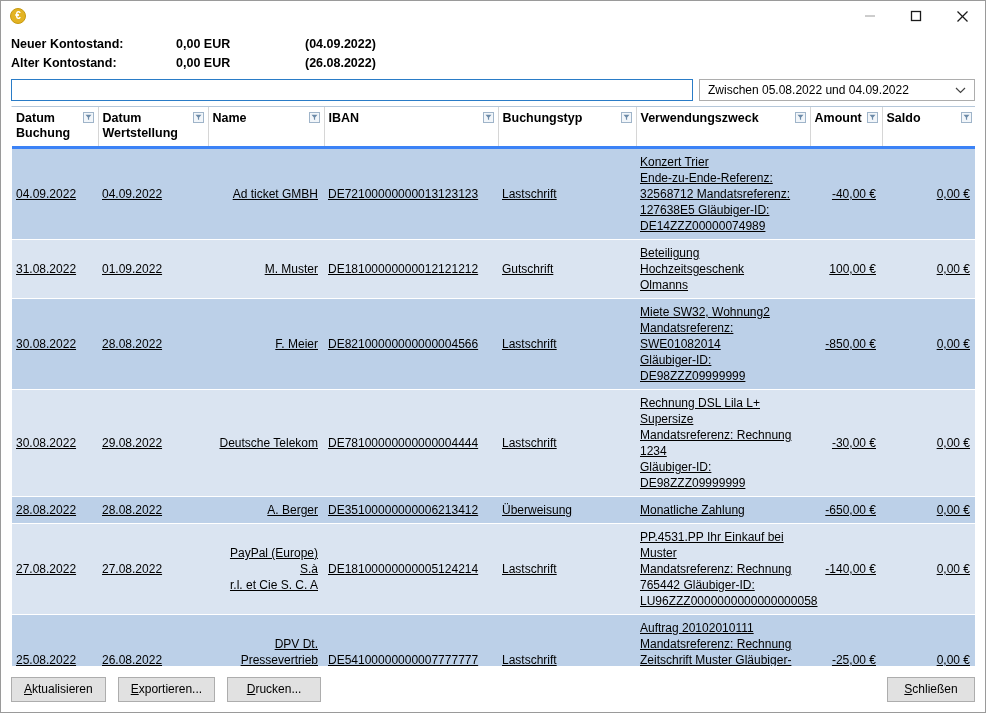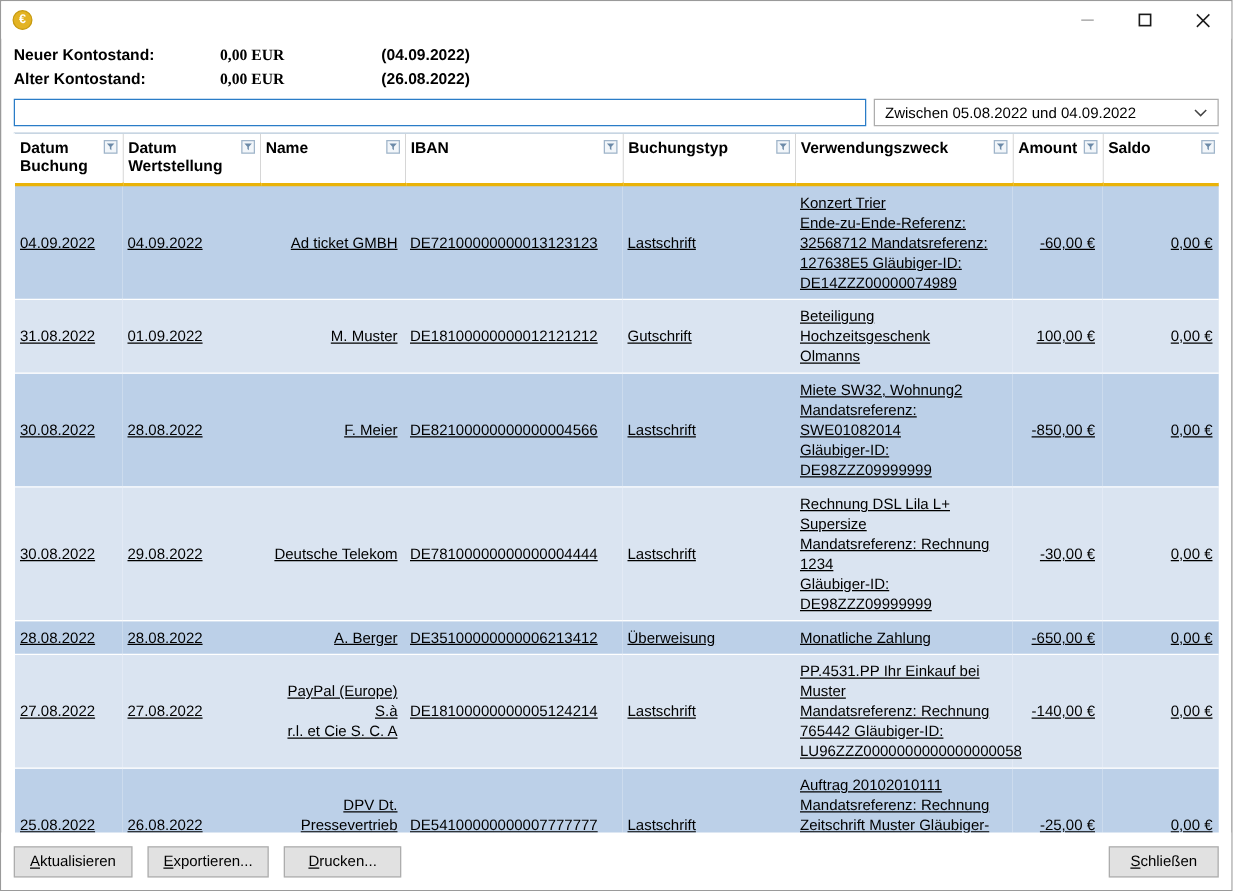--- a/index.html
+++ b/index.html
@@ -78,21 +78,21 @@
     font-weight: bold;
     color: #000000;
   }
   .summary-row {
     display: flex;
     line-height: 19px;
     white-space: nowrap;
     gap: 37px;
   }
   .sum-label { width: 128px; }
-  .sum-value { width: 92px; font-family: Liberation Serif, serif; }
+  .sum-value { width: 92px; }
   .sum-date  { }
   
   .filterbar {
     display: flex;
     align-items: center;
     padding: 4px 10px 5px 10px;
   }
   .search-input {
     flex: 1 1 auto;
     height: 22px;
@@ -141,21 +141,21 @@
     position: relative;
   }
   table.grid {
     width: 100%;
     border-collapse: collapse;
     table-layout: fixed;
   }
   table.grid thead th {
     background: #ffffff;
     border-right: 1px solid #d6d6d6;
-    border-bottom: 3px solid #eab308;
+    border-bottom: 3px solid #3b82f6;
     padding: 4px 6px 5px 4px;
     vertical-align: top;
     text-align: left;
     font-size: 12.5px;
     font-weight: bold;
     color: #000;
     position: relative;
     height: 30px;
     line-height: 15px;
   }
@@ -359,21 +359,21 @@
             <td>04.09.2022</td>
             <td>04.09.2022</td>
             <td class="namecell">Ad ticket GMBH</td>
             <td>DE72100000000013123123</td>
             <td>Lastschrift</td>
             <td class="purpose">Konzert Trier
 Ende-zu-Ende-Referenz:
 32568712 Mandatsreferenz:
 127638E5 Gläubiger-ID:
 DE14ZZZ00000074989</td>
-            <td class="num amt-neg">-60,00 €</td>
+            <td class="num amt-neg">-40,00 €</td>
             <td class="num">0,00 €</td>
           </tr>
           <tr class="row-b">
             <td>31.08.2022</td>
             <td>01.09.2022</td>
             <td class="namecell">M. Muster</td>
             <td>DE18100000000012121212</td>
             <td>Gutschrift</td>
             <td class="purpose">Beteiligung Hochzeitsgeschenk
 Olmanns</td>

